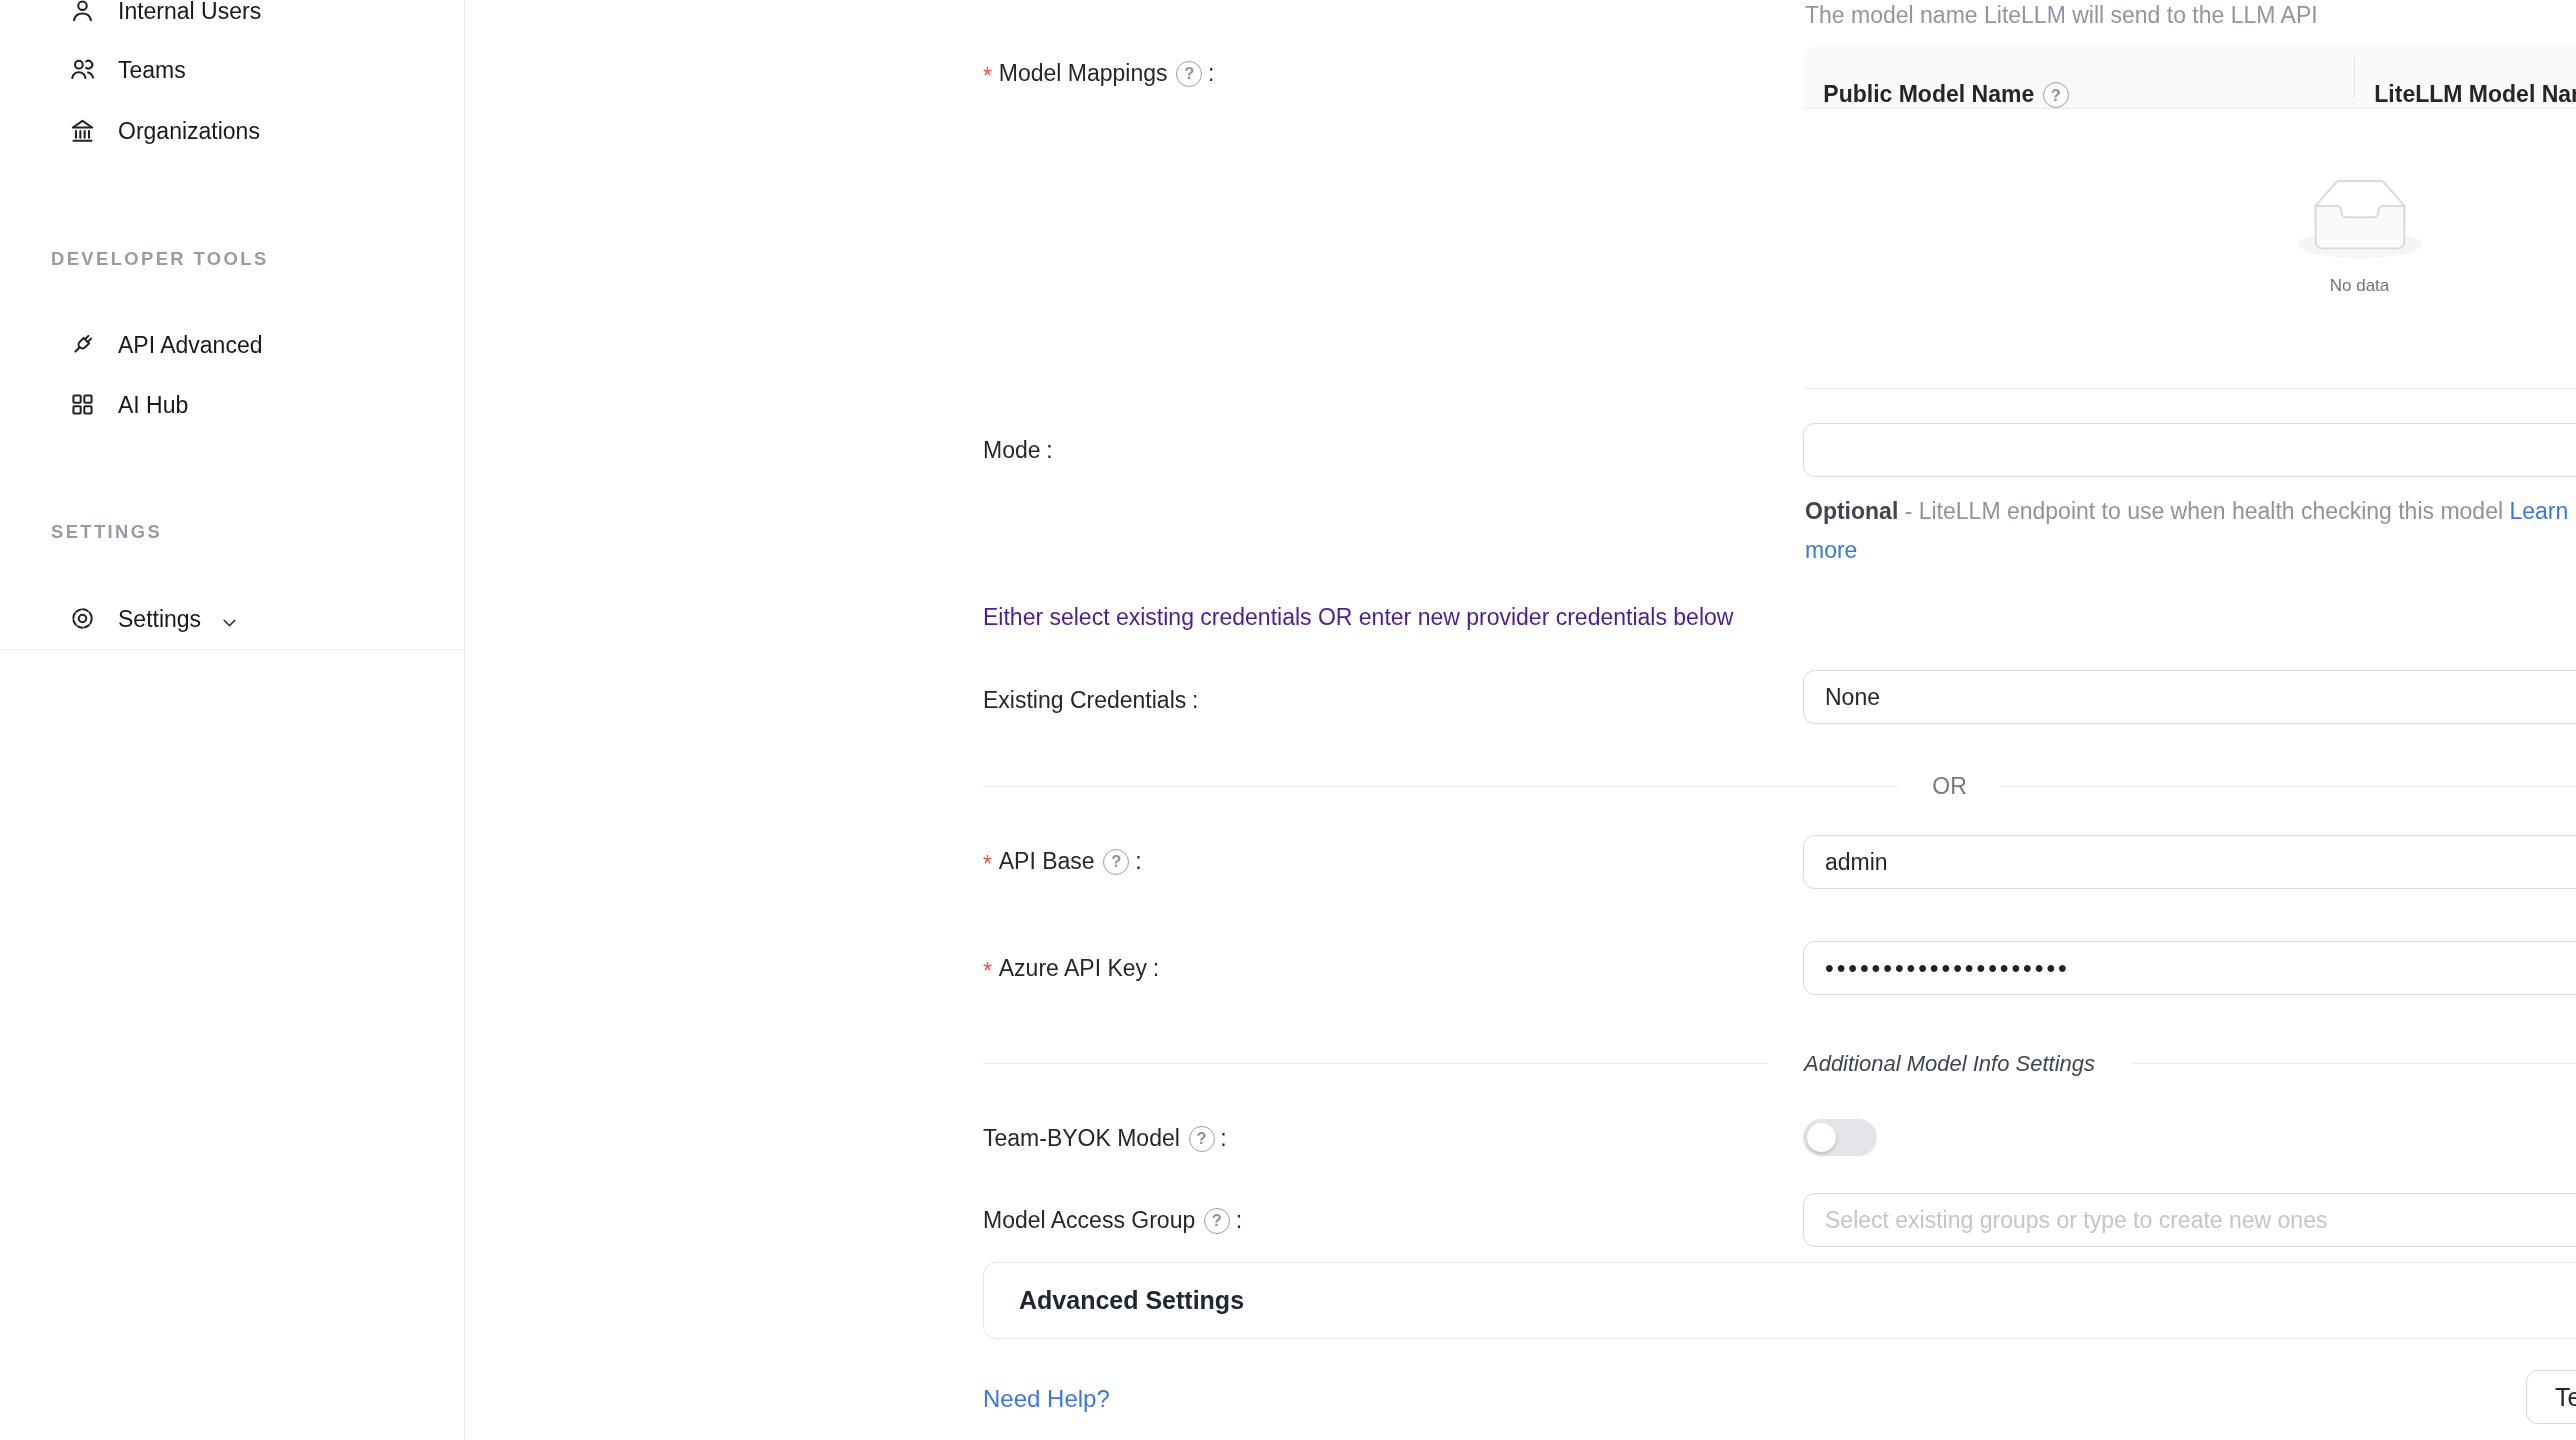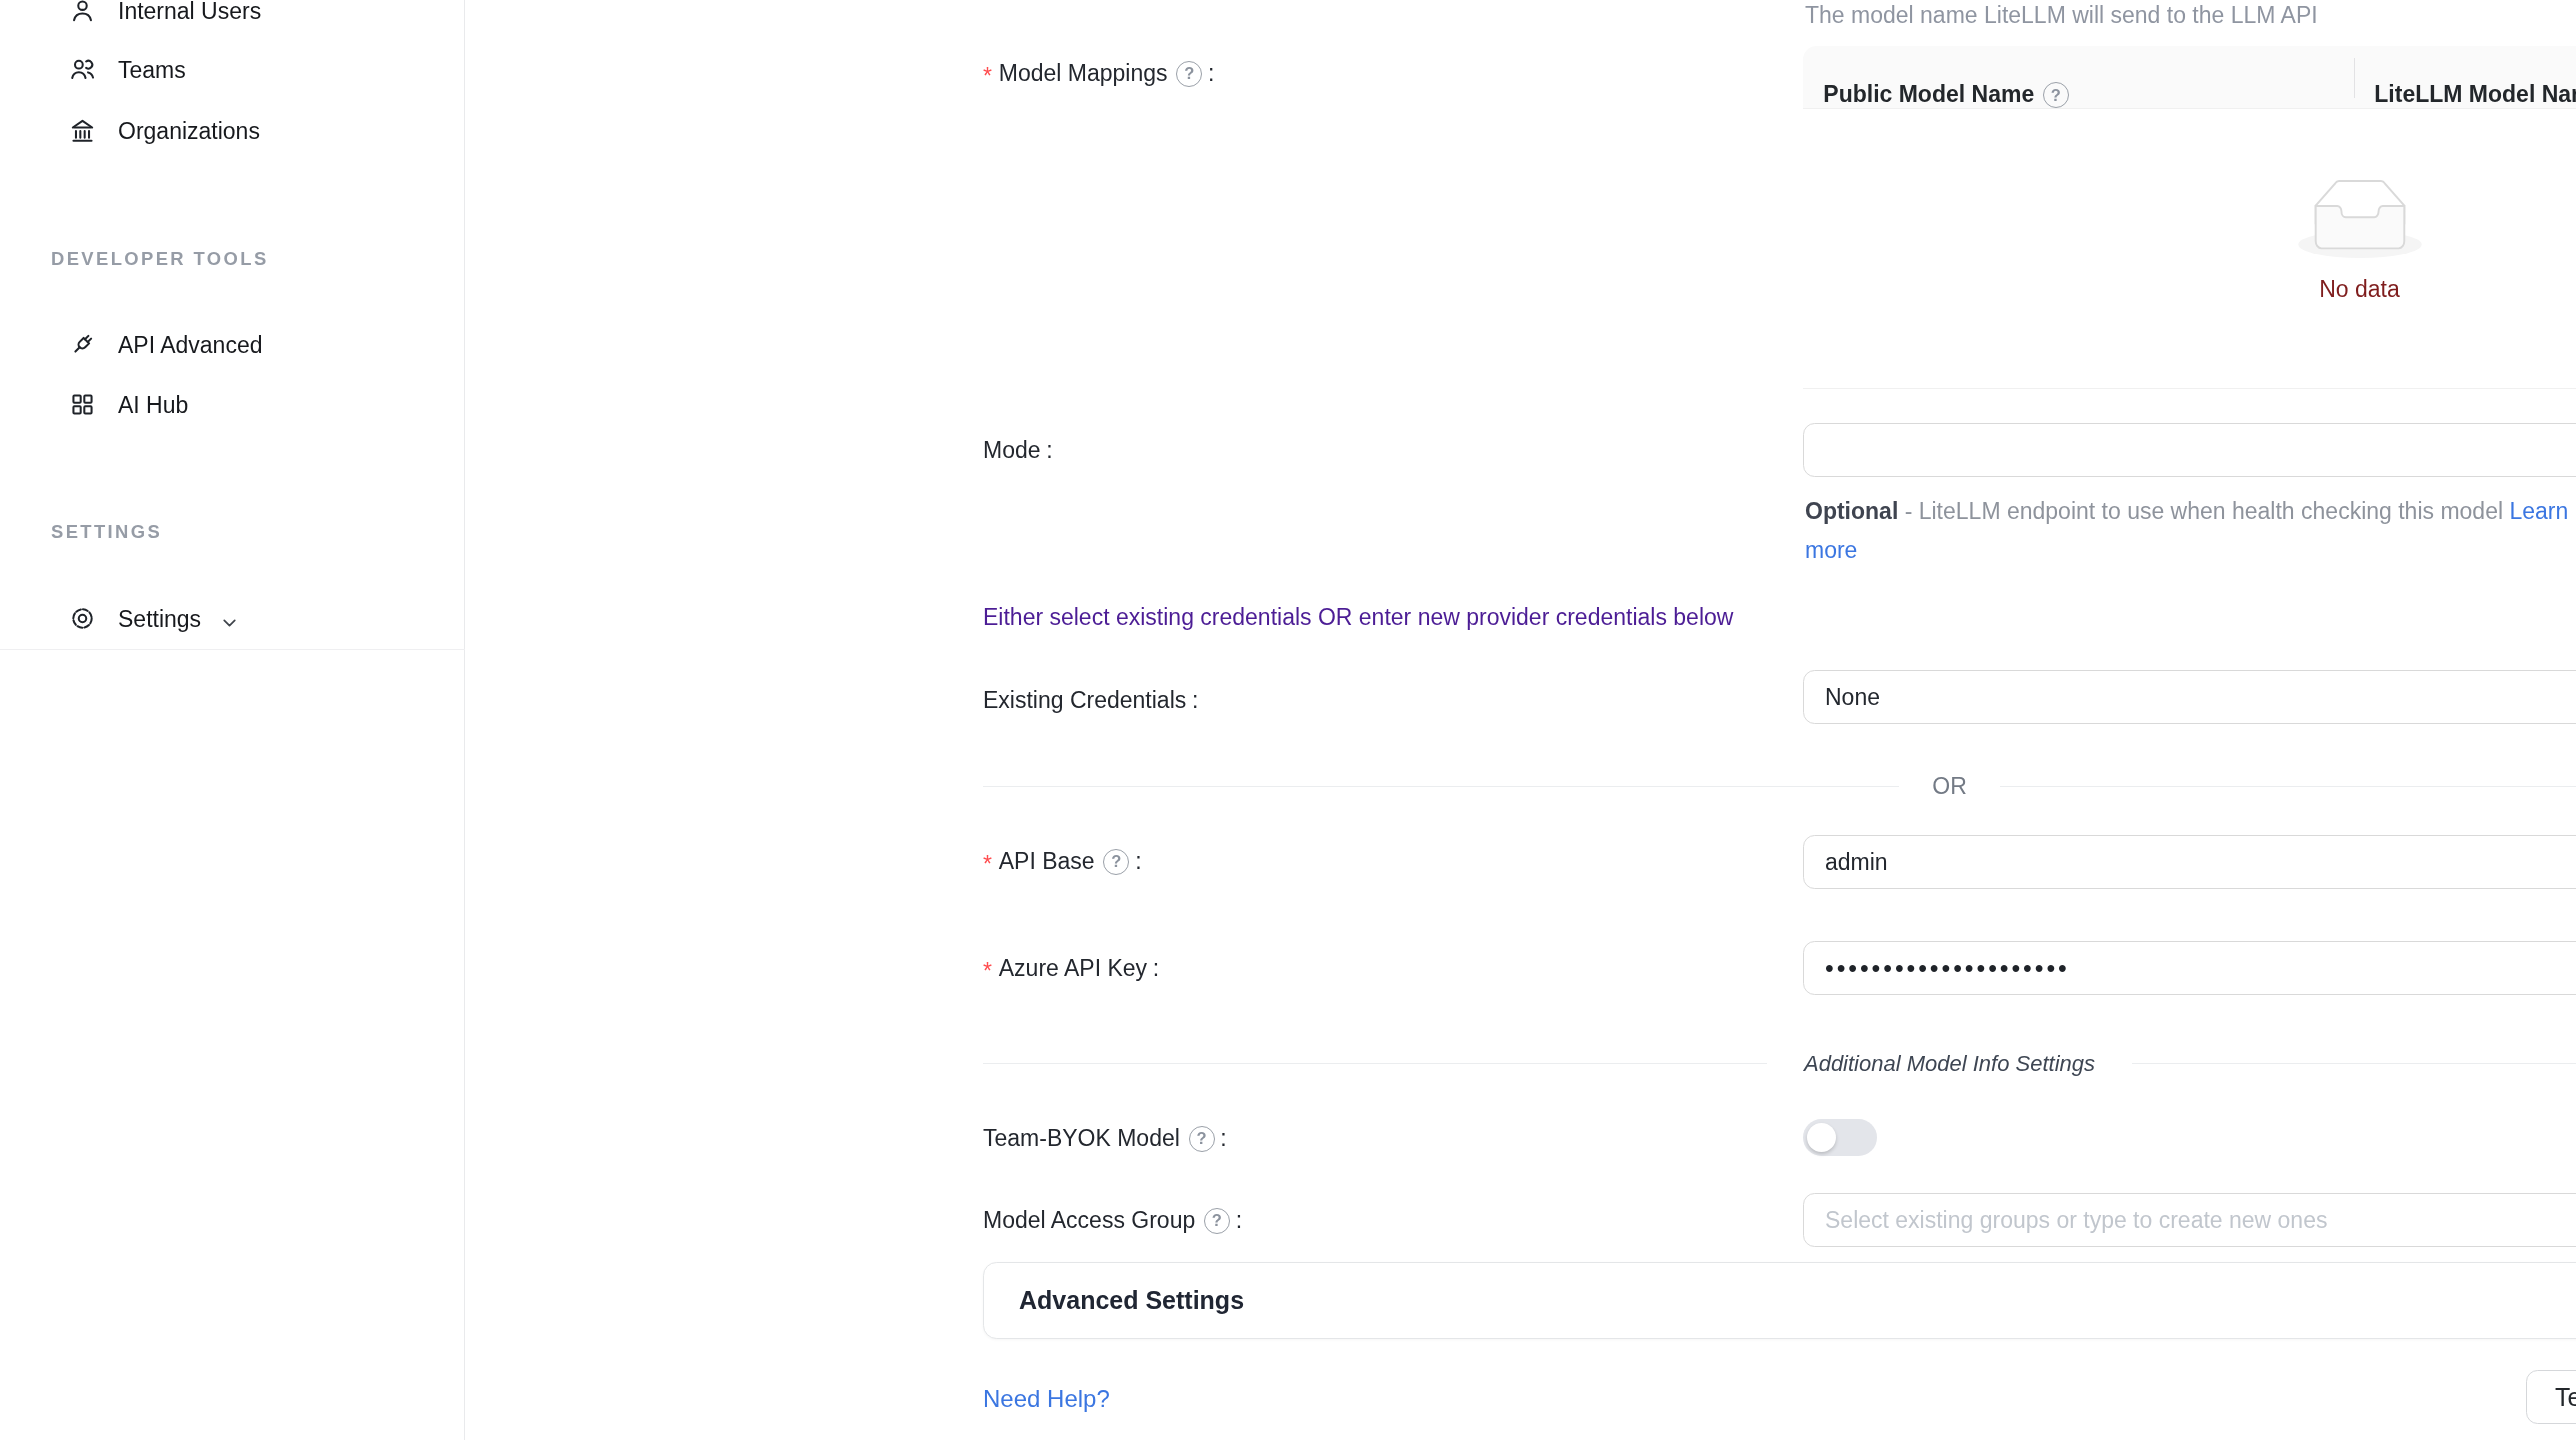--- a/index.html
+++ b/index.html
@@ -31,21 +31,21 @@
 
   
   .mm-table { position:absolute; left:1337px; top:46px; width:1113px; }
   .mm-head { display:flex; height:63px; background:#fafafa; border-bottom:1px solid #f0f0f0; border-radius:13.6px 13.6px 0 0; }
   .mm-th { display:flex; align-items:flex-end; padding-left:20.3px; font-size:23px; font-weight:700; color:#23272b; position:relative; }
   .mm-th.c1 { width:551px; }
   .mm-th.c2 { flex:1; }
   .mm-th.c2::before { content:""; position:absolute; left:0; top:11.6px; height:40px; width:1px; background:#e2e2e4; }
   .mm-body { height:280px; border-bottom:1px solid #f0f0f0; display:flex; flex-direction:column; align-items:center; }
   .empty-icon { margin-top:70px; }
-  .empty-text { margin-top:13.6px; font-size:23px; color:#7f1d1d; }
+  .empty-text { margin-top:13.6px; font-size:17px; color:#737373; }
 
   
   .ctrl { position:absolute; left:1337px; width:1113px; height:54px; background:#fff; border:1px solid #d9d9d9; border-radius:11.6px; display:flex; align-items:center; padding:0 54px 0 21px; font-size:23px; color:#23272e; }
   .placeholder { color:#c1c6cd; }
   .pw-dots { font-size:25px; letter-spacing:2.9px; color:#1f2329; line-height:54px; }
 
   .help-block { position:absolute; left:1339px; top:492px; width:775px; font-size:23px; line-height:39px; color:#8e939c; }
   .help-block b { color:#3f4450; font-weight:700; }
   .link { color:#3b76e1; text-decoration:none; cursor:pointer; }
 

